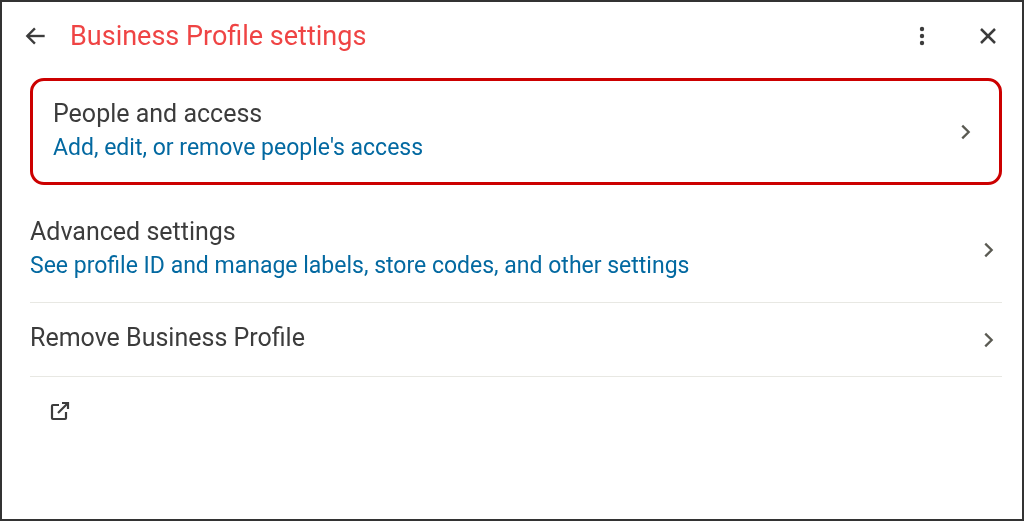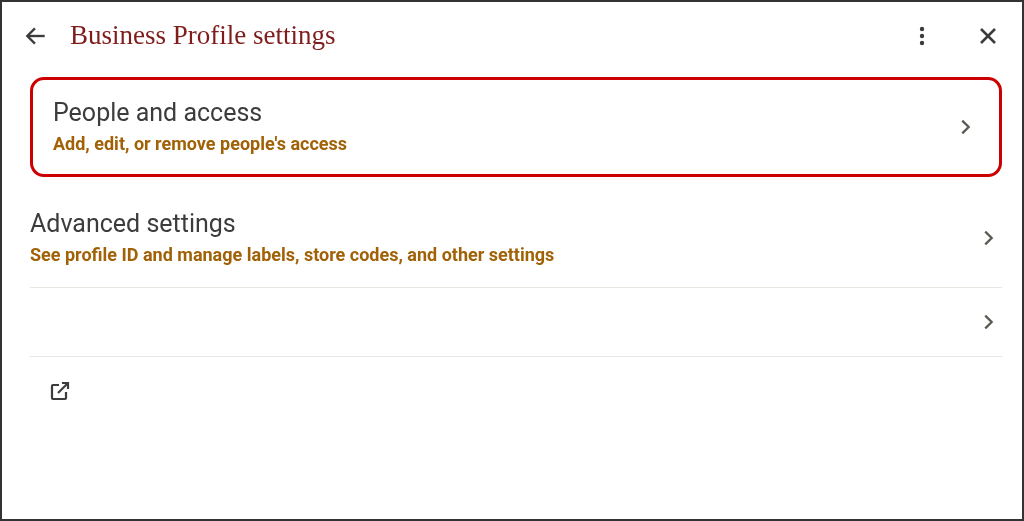--- a/index.html
+++ b/index.html
@@ -24,24 +24,23 @@
     .back-icon {
       width: 28px;
       height: 28px;
       display: flex;
       align-items: center;
       justify-content: center;
       cursor: pointer;
     }
     .title {
       font-size: 27px;
-      color: #7f1d1d;
+      color: #ef4444;
       font-weight: 400;
       flex: 1;
-      font-family: Liberation Serif, serif;
     }
     .more-icon {
       width: 28px;
       height: 28px;
       display: flex;
       align-items: center;
       justify-content: center;
       cursor: pointer;
       margin-right: 18px;
     }
@@ -74,23 +73,23 @@
     .item-text {
       flex: 1;
     }
     .item-title {
       font-size: 25px;
       color: #3c3c3c;
       font-weight: 400;
       margin-bottom: 4px;
     }
     .item-desc {
-      font-size: 18px;
-      color: #a16207;
-      font-weight: 700;
+      font-size: 23px;
+      color: #0369a1;
+      font-weight: 400;
       line-height: 1.4;
     }
     .chevron-icon, .external-icon {
       width: 28px;
       height: 28px;
       display: flex;
       align-items: center;
       justify-content: center;
       color: #5a5a52;
       flex-shrink: 0;
@@ -147,20 +146,21 @@
     </div>
     <div class="chevron-icon">
       <svg width="22" height="22" viewBox="0 0 24 24" fill="none" stroke="#5a5a52" stroke-width="2.5">
         <polyline points="9 5 16 12 9 19"></polyline>
       </svg>
     </div>
   </div>
 
   <div class="item">
     <div class="item-text">
+      <div class="item-title">Remove Business Profile</div>
     </div>
     <div class="chevron-icon">
       <svg width="22" height="22" viewBox="0 0 24 24" fill="none" stroke="#5a5a52" stroke-width="2.5">
         <polyline points="9 5 16 12 9 19"></polyline>
       </svg>
     </div>
   </div>
 
   <div class="item last">
     <div class="external-icon">

